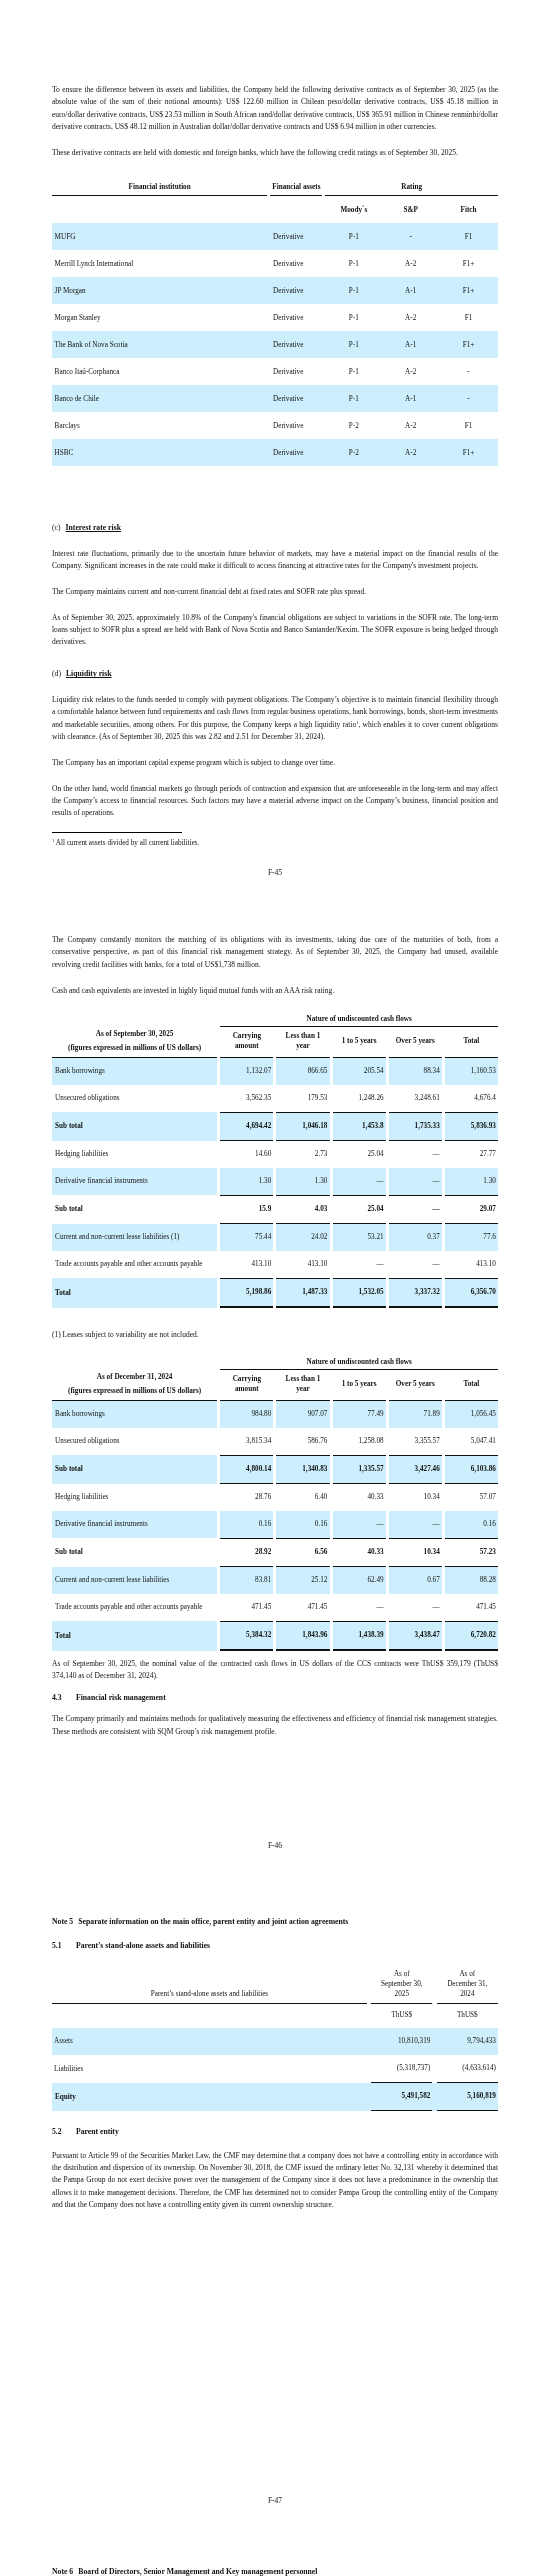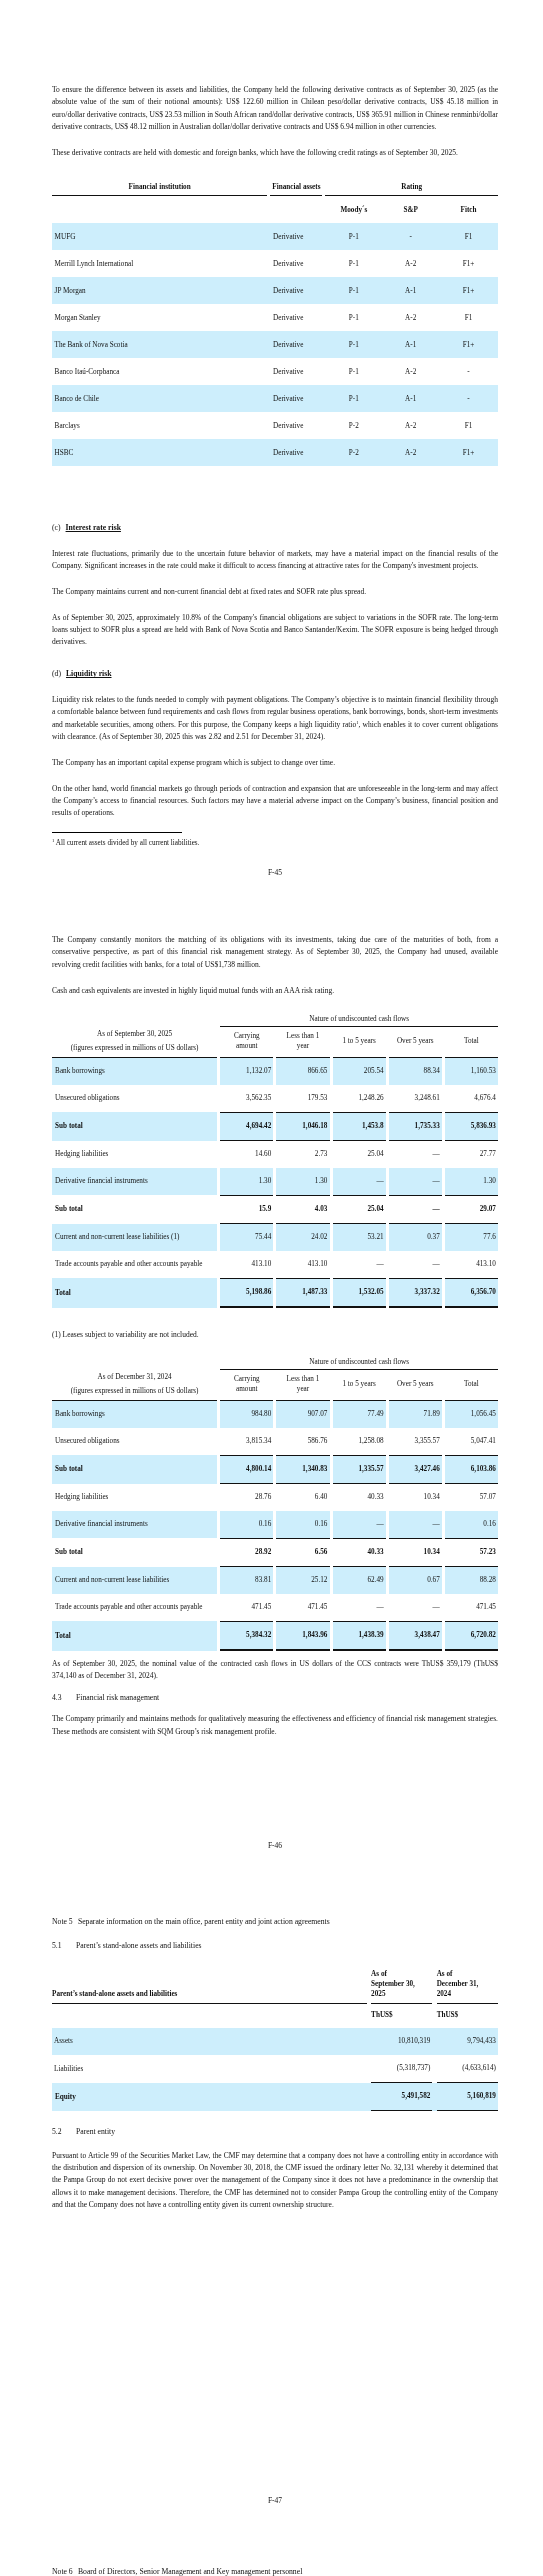--- a/index.html
+++ b/index.html
@@ -5,51 +5,51 @@
   html, body { margin: 0; padding: 0; background: #ffffff; }
   body { width: 544px; font-family: "Liberation Serif", serif; color: #111; font-size: 7.5px; }
   .page { position: relative; width: 544px; }
   .content { margin-left: 52px; width: 446px; }
   p { margin: 0; line-height: 12.4px; text-align: justify; }
   .para { margin-bottom: 10.3px; }
   .pagenum { text-align: center; font-size: 7.5px; }
   .subhead { font-weight: bold; font-size: 7.7px; }
   .subhead .lbl { font-weight: normal; margin-right: 3.1px; }
   .subhead u { text-decoration: underline; }
-  .hnum { font-weight: normal; font-size: 7.7px; display: flex; }
+  .hnum { font-weight: bold; font-size: 7.7px; display: flex; }
   .hnum .n { width: 24px; }
   .footline { width: 130px; border-top: 0.8px solid #000; margin-top: 12.4px; }
   .footnote { font-size: 7.2px; margin-top: 6.2px; }
   sup { font-size: 4.6px; line-height: 0; }
 
   
   table { border-collapse: separate; border-spacing: 0; }
   .rt { width: 446px; font-size: 7.2px; }
   .rt th { font-weight: bold; padding: 0; height: 16.5px; vertical-align: middle; }
   .rt td { height: 27px; padding: 0 2.6px; vertical-align: middle; }
   .rt .hl { background: #cdeefc; }
   .rt .c { text-align: center; }
   .rule { border-bottom: 1.3px solid #111; }
   .gapcol { width: 3.1px; }
 
   
   .cf { width: 446px; font-size: 7.2px; }
-  .cf th { font-weight: normal; padding: 0; text-align: center; vertical-align: middle; line-height: 9.8px; }
+  .cf th { font-weight: bold; padding: 0; text-align: center; vertical-align: middle; line-height: 9.8px; }
   .cf td { height: 27px; padding: 0 2.1px; vertical-align: middle; text-align: right; }
   .cf td.lab { text-align: left; padding-left: 3.1px; }
   .cf tr.hl td { background: #cdeefc; }
   .cf tr.bold td { font-weight: bold; }
   .cf .sep { width: 3.1px; padding: 0; background: transparent !important; }
   .cf tr.topline td.num { border-top: 1.3px solid #111; }
   .cf tr.botline td.num { border-bottom: 1.3px solid #111; }
   .cf tr.dbl td.num { border-bottom: 2.1px double #111; }
 
   
   .pt { width: 446px; font-size: 7.2px; }
-  .pt th { font-weight: bold; padding: 0; text-align: left; line-height: 9.8px; }
+  .pt th { font-weight: normal; padding: 0; text-align: center; line-height: 9.8px; }
   .pt td { height: 27px; padding: 0 2.1px; vertical-align: middle; }
   .pt tr.hl td { background: #cdeefc; }
   .pt .num { text-align: right; width: 58px; }
 </style>
 </head>
 <body>
 
 <div class="page">
  <div class="content">
 

